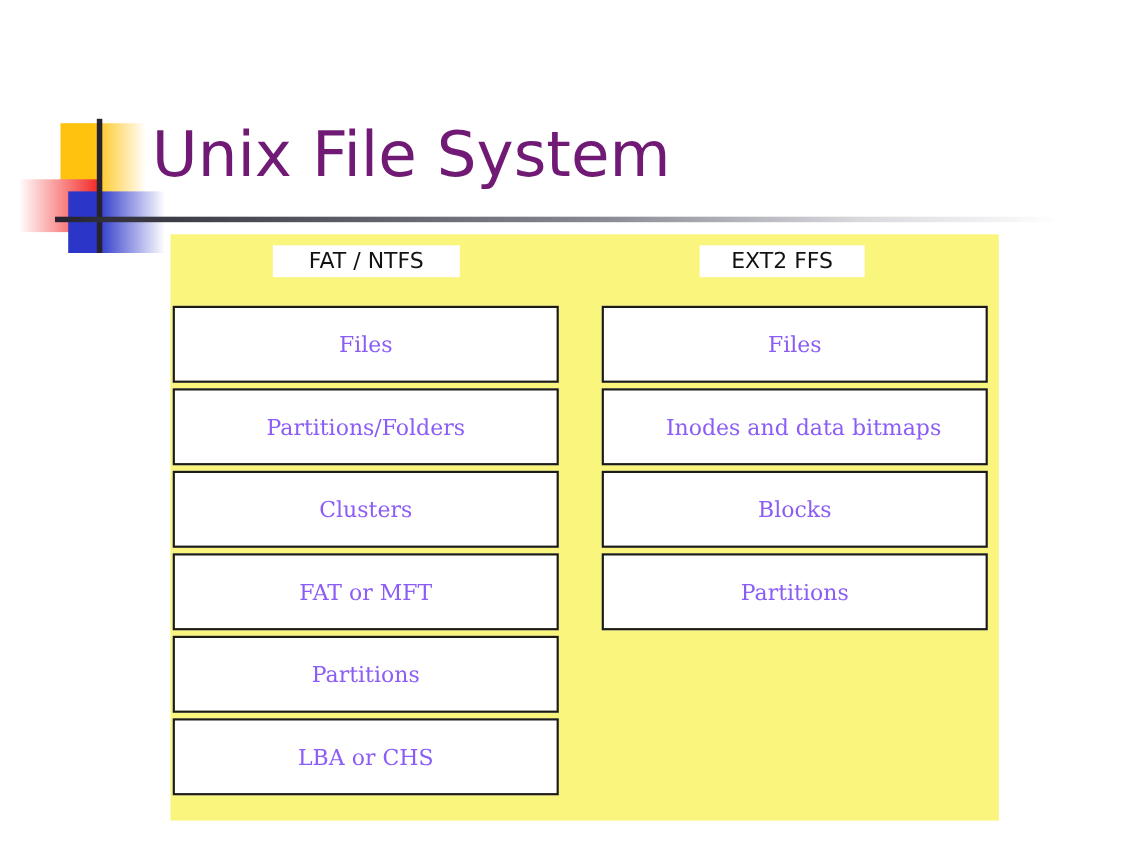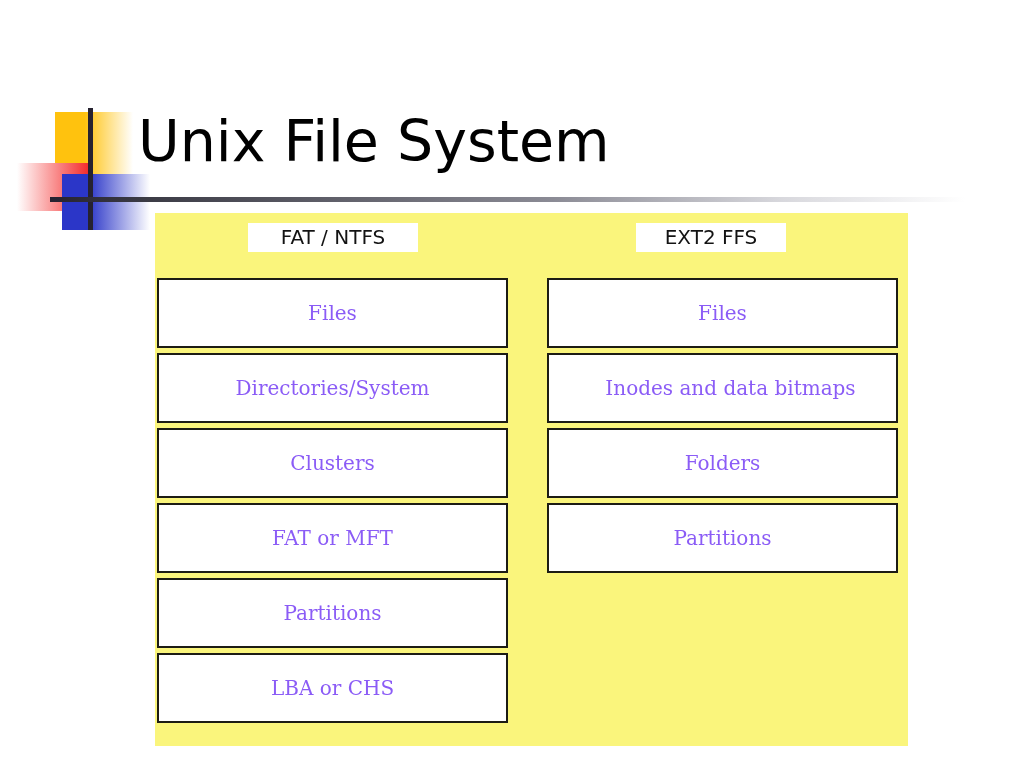--- a/index.html
+++ b/index.html
@@ -49,21 +49,21 @@
     background: linear-gradient(to right, #262230 0%, #3a3a44 10%, #8b8b95 55%, #d8d8dd 80%, #ffffff 100%);
   }
 
   
   #slide-title {
     position: absolute;
     left: 138px;
     top: 106px;
     font-size: 57px;
     line-height: 70px;
-    color: #000000;
+    color: #701a75;
     font-family: "DejaVu Sans", sans-serif;
     font-weight: normal;
     letter-spacing: 0px;
     white-space: nowrap;
   }
 
   
   #diagram {
     position: absolute;
     left: 155px;
@@ -145,28 +145,28 @@
 
   <div class="headers">
     <div class="hdr hdr-left">FAT / NTFS</div>
     <div class="hdr hdr-right">EXT2 FFS</div>
   </div>
 
   <div class="columns">
 
     <div class="col col-left">
       <div class="cell">Files</div>
-      <div class="cell">Directories/System</div>
+      <div class="cell">Partitions/Folders</div>
       <div class="cell">Clusters</div>
       <div class="cell">FAT or MFT</div>
       <div class="cell">Partitions</div>
       <div class="cell">LBA or CHS</div>
     </div>
 
     <div class="col col-right">
       <div class="cell">Files</div>
       <div class="cell two-line">Inodes and data bitmaps</div>
-      <div class="cell">Folders</div>
+      <div class="cell">Blocks</div>
       <div class="cell">Partitions</div>
     </div>
 
   </div>
 </div>
 
 </body></html>

